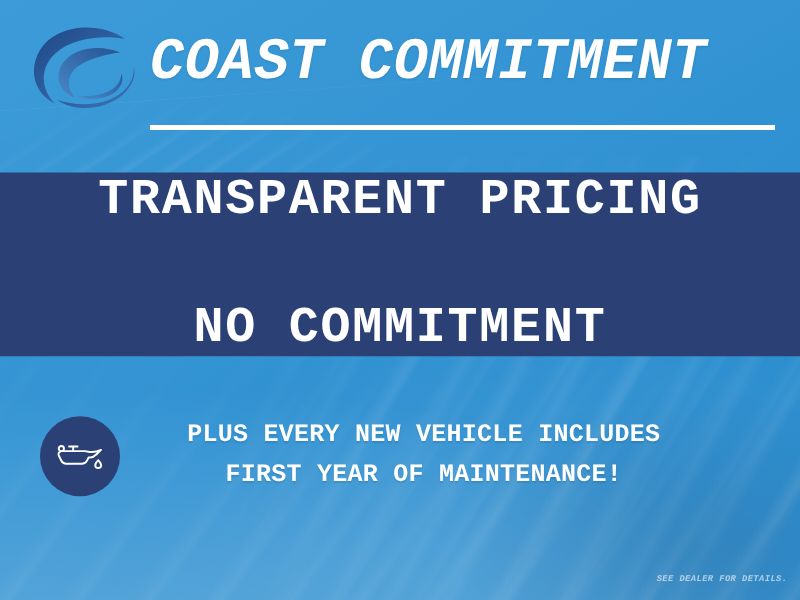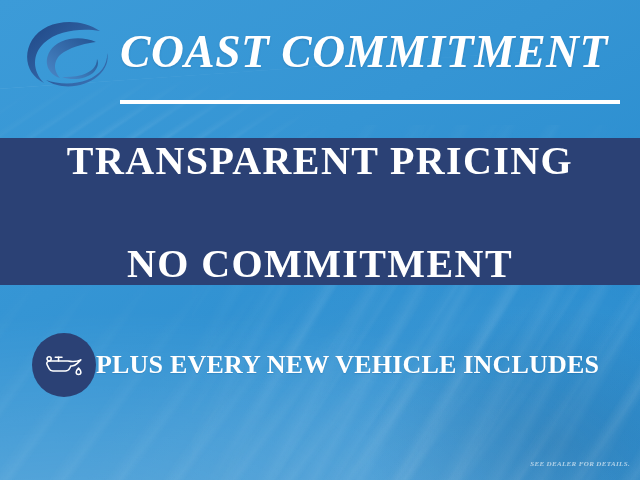--- a/index.html
+++ b/index.html
@@ -5,21 +5,21 @@
   html, body {
     margin: 0;
     padding: 0;
     background: #ffffff;
   }
   #banner {
     position: relative;
     width: 640px;
     height: 480px;
     overflow: hidden;
-    font-family: Liberation Serif, serif;
+    font-family: Liberation Mono, monospace;
     background: linear-gradient(150deg, #3c9bd8 0%, #3595d4 38%, #2e90d1 62%, #2488cc 100%);
     -webkit-font-smoothing: antialiased;
   }
 
   
   .wave-layer {
     position: absolute;
     inset: 0;
     pointer-events: none;
   }
@@ -179,21 +179,21 @@
     align-items: center;
     justify-content: center;
   }
   .maintenance-text {
     flex: 1 1 auto;
     text-align: center;
     padding-right: 58px;
   }
   .maintenance-line {
     color: #ffffff;
-    font-size: 26px;
+    font-size: 20px;
     line-height: 32px;
     font-weight: 700;
     letter-spacing: 0.2px;
     white-space: nowrap;
     text-shadow: 0 1px 1px rgba(16,70,120,0.18);
   }
 
   
   .disclaimer {
     position: absolute;
@@ -262,18 +262,19 @@
           <path d="M16.0 10.5 L16.0 6.6"></path>
           <path d="M12.4 6.4 L19.8 6.4"></path>
           <circle cx="5.6" cy="8.2" r="2.3"></circle>
           <path d="M38.0 18.4 C38.0 18.4 35.4 21.1 35.4 22.9 C35.4 24.3 36.6 25.4 38.0 25.4
                    C39.4 25.4 40.6 24.3 40.6 22.9 C40.6 21.1 38.0 18.4 38.0 18.4 Z"></path>
         </g>
       </svg>
     </div>
     <div class="maintenance-text">
       <div class="maintenance-line">PLUS EVERY NEW VEHICLE INCLUDES</div>
+      <div class="maintenance-line">FIRST YEAR OF MAINTENANCE!</div>
     </div>
   </div>
 
   <div class="disclaimer">SEE DEALER FOR DETAILS.</div>
 
 </div>
 
 </body></html>

